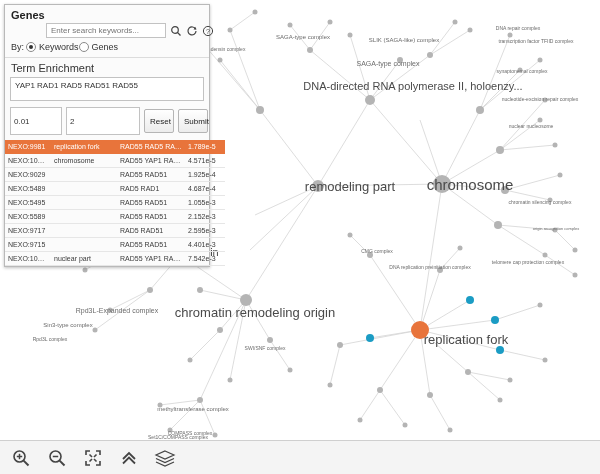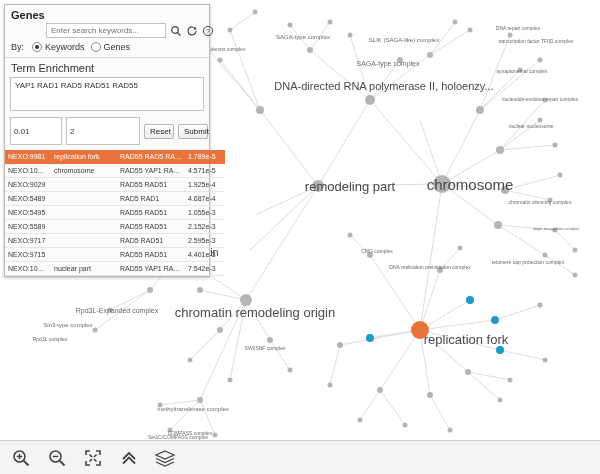--- a/index.html
+++ b/index.html
@@ -76,21 +76,20 @@
   .icon-btn {
     width: 14px; height: 14px;
     display: inline-flex;
     align-items: center;
     justify-content: center;
     color: #555;
   }
   .radio-row {
     display: flex;
     align-items: center;
-    gap: 6px;
     padding: 0 6px 5px 6px;
     font-size: 9px;
     color: #333;
   }
   .radio-row .lbl-by { margin-right: 2px; }
   .radio {
     width: 8px; height: 8px;
     border: 1px solid #8a8a8a;
     border-radius: 50%;
     display: inline-block;
@@ -108,21 +107,21 @@
   }
   .radio-opt { display: inline-flex; gap: 3px; }
   .sect-title {
     border-top: 1px solid #dcdcdc;
     padding: 4px 6px 3px 6px;
     font-size: 11px;
     color: #333;
   }
   .term-box {
     margin: 0 5px;
-    height: 34px;
+    height: 24px;
     border: 1px solid #c2c2c2;
     background: #fff;
     font-size: 8px;
     color: #333;
     padding: 3px 4px;
     box-sizing: border-box;
     overflow: hidden;
   }
   .filter-row {
     display: flex;
@@ -136,21 +135,21 @@
     border: 1px solid #c2c2c2;
     background: #fff;
     font-size: 8px;
     color: #333;
     padding: 0 3px;
     box-sizing: border-box;
     outline: none;
   }
   .num-input.wide { width: 74px; }
   .btn {
-    height: 15px;
+    height: 24px;
     min-width: 30px;
     border: 1px solid #b5b5b5;
     border-radius: 2px;
     background: linear-gradient(#ffffff, #ececec);
     font-size: 8px;
     color: #222;
     padding: 0 5px;
     line-height: 13px;
     box-sizing: border-box;
   }
@@ -360,21 +359,21 @@
         <circle cx="350" cy="235" r="2.5" fill="#b4b4b4"></circle>
       </g>
     </svg>
 
     
     <div id="label-layer">
         <div class="node-label big" style="left: 470px; top: 184px; font-size: 15px;">chromosome</div>
         <div class="node-label big" style="left: 466px; top: 339px; font-size: 13px;">replication fork</div>
         <div class="node-label big" style="left: 350px; top: 186px; font-size: 13px;">remodeling part</div>
         <div class="node-label big" style="left: 255px; top: 312px; font-size: 13px;">chromatin remodeling origin</div>
-        <div class="node-label big" style="left: 384px; top: 86px; font-size: 11px;">DNA-directed RNA polymerase II, holoenzy...</div>
+        <div class="node-label big" style="left: 413px; top: 86px; font-size: 11px;">DNA-directed RNA polymerase II, holoenzy...</div>
         <div class="node-label big" style="left: 175px; top: 252px; font-size: 11px;">nuclear chromatin</div>
         <div class="node-label" style="left: 303px; top: 37px; font-size: 6px;">SAGA-type complex</div>
         <div class="node-label" style="left: 388px; top: 63px; font-size: 7px;">SAGA-type complex</div>
         <div class="node-label" style="left: 404px; top: 40px; font-size: 6px;">SLIK (SAGA-like) complex</div>
         <div class="node-label" style="left: 536px; top: 41px; font-size: 5px;">transcription factor TFIID complex</div>
         <div class="node-label" style="left: 540px; top: 99px; font-size: 5px;">nucleotide-excision repair complex</div>
         <div class="node-label" style="left: 518px; top: 28px; font-size: 5px;">DNA repair complex</div>
         <div class="node-label" style="left: 522px; top: 71px; font-size: 5px;">synaptonemal complex</div>
         <div class="node-label" style="left: 531px; top: 126px; font-size: 5px;">nuclear nucleosome</div>
         <div class="node-label" style="left: 540px; top: 202px; font-size: 5px;">chromatin silencing complex</div>

